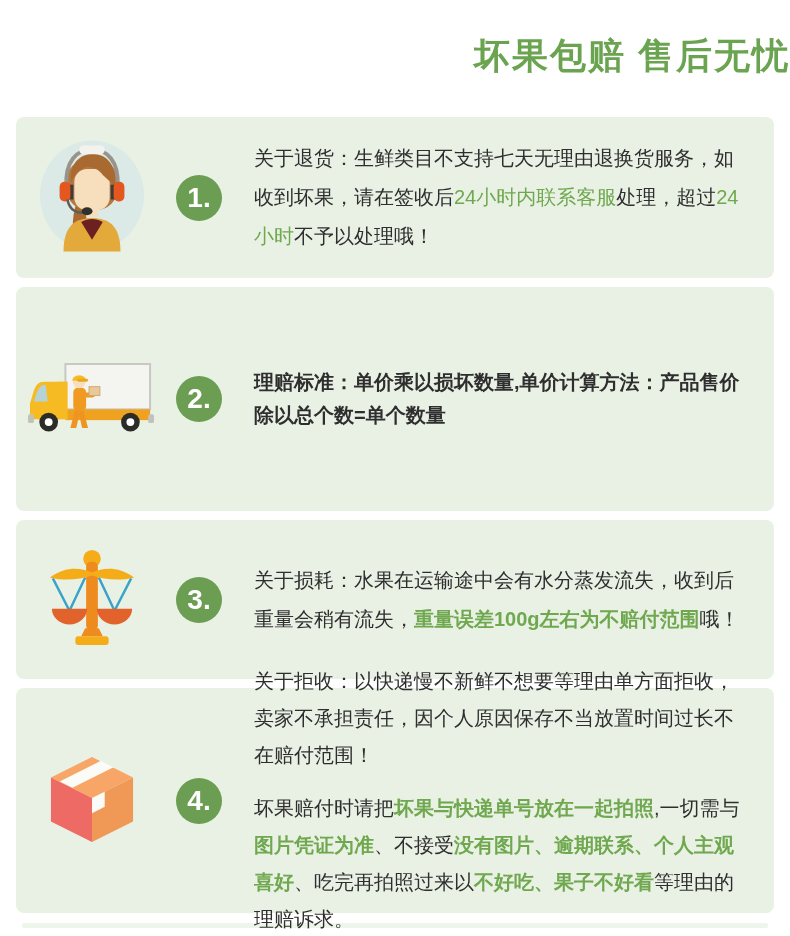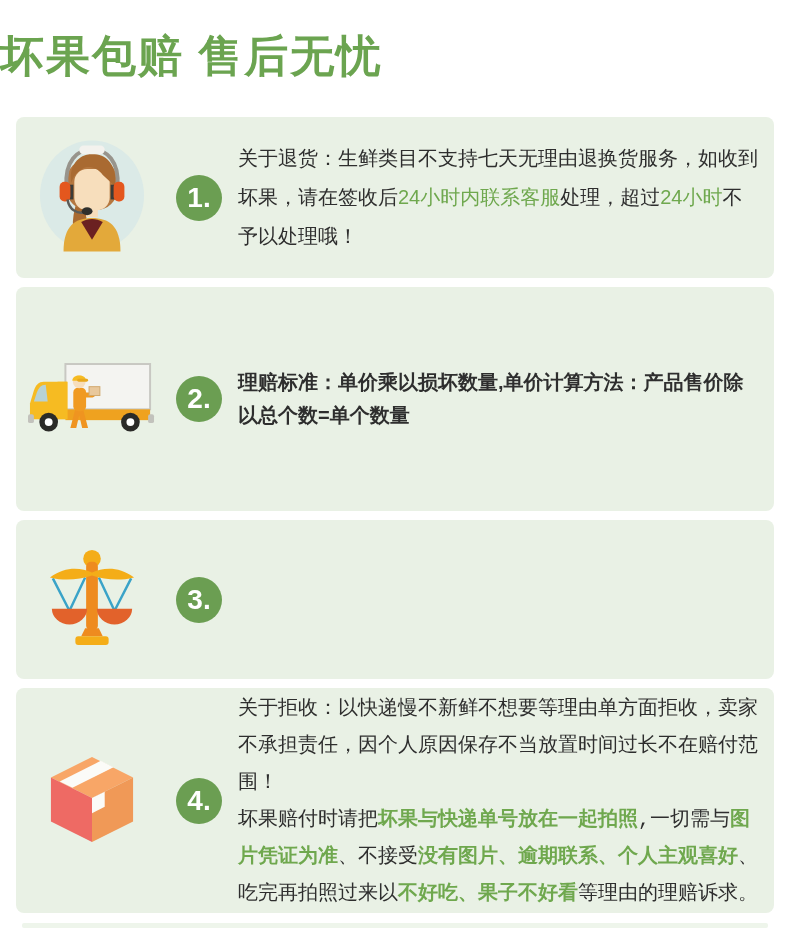--- a/index.html
+++ b/index.html
@@ -7,41 +7,41 @@
     --card:#e9f1e5; --badge:#6b9e52; --badge-num:#ffffff;
   }
   *{box-sizing:border-box;}
   html,body{margin:0;padding:0;}
   body{
     width:790px;height:936px;background:#ffffff;overflow:hidden;
     font-family:"Liberation Sans","DejaVu Sans",sans-serif;
   }
   .page-title{
     margin:0;padding-top:28px;height:84px;line-height:56px;
-    text-align:left;font-size:44px;font-weight:600;letter-spacing:2px;
+    text-align:right;font-size:36px;font-weight:600;letter-spacing:2px;
     color:var(--title);
   }
   .cards{margin-top:33px;}
   .card{
     width:758px;margin:0 auto 9px;background:var(--card);
     border-radius:8px;display:flex;align-items:center;
   }
   .card-1{height:161px}.card-2{height:224px}.card-3{height:159px}.card-4{height:225px}
   .icon-col{flex:0 0 152px;display:flex;justify-content:center;align-items:center;}
   .badge-col{flex:0 0 62px;display:flex;justify-content:center;align-items:center;}
   .badge{
     width:46px;height:46px;border-radius:50%;background:var(--badge);
     color:var(--badge-num);font-size:28px;font-weight:bold;
     display:flex;align-items:center;justify-content:center;
   }
   .texts{flex:1;padding:8px 16px 8px 8px;font-size:20px;color:var(--text);}
-  .texts p{margin:0;line-height:39px;}
+  .texts p{margin:16px;line-height:39px;}
   .card-2 .texts p{line-height:33px;}
   .card-2 .texts p + p{margin-top:10px;}
-  .card-4 .texts p{line-height:37px;font-family:Liberation Mono, monospace;}
+  .card-4 .texts p{line-height:37px;}
   .green{color:var(--green);}
   .bold{font-weight:bold;}
   .bottom-hint{height:5px;background:#eef5eb;margin:10px 22px 0;border-radius:2px;}
 </style>
 </head>
 <body>
 
 <div class="page">
   <h1 class="page-title">坏果包赔 售后无忧</h1>
   <div class="cards">
@@ -116,20 +116,21 @@
               <path d="M6 62 a18 16 0 0 0 36 0 z" fill="#e2622b"></path>
               <path d="M52 62 a18 16 0 0 0 36 0 z" fill="#e2622b"></path>
               <path d="M40 82 L54 82 L58 90 L36 90 Z" fill="#ee8b1f"></path>
               <rect x="30" y="90" width="34" height="9" rx="3" fill="#f4ad18"></rect>
             </svg></span>
     </div>
     <div class="badge-col">
       <span class="badge">3.</span>
     </div>
     <div class="texts">
+          <p><span>关于损耗：水果在运输途中会有水分蒸发流失，收到后重量会稍有流失，</span><span class="green bold">重量误差100g左右为不赔付范围</span><span>哦！</span></p>
         </div>
   </section>
 
   <section class="card card-4">
     <div class="icon-col">
       <span class="icon-wrap"><svg width="88" height="90" viewBox="0 0 90 92">
               <polygon points="45,3 87,24 45,45 3,24" fill="#f8a667"></polygon>
               <polygon points="3,24 45,45 45,90 3,69" fill="#ee6a64"></polygon>
               <polygon points="87,24 45,45 45,90 87,69" fill="#f09957"></polygon>
               <polygon points="54,7 67,13.5 25,34.5 12,28" fill="#fbfbf8"></polygon>

